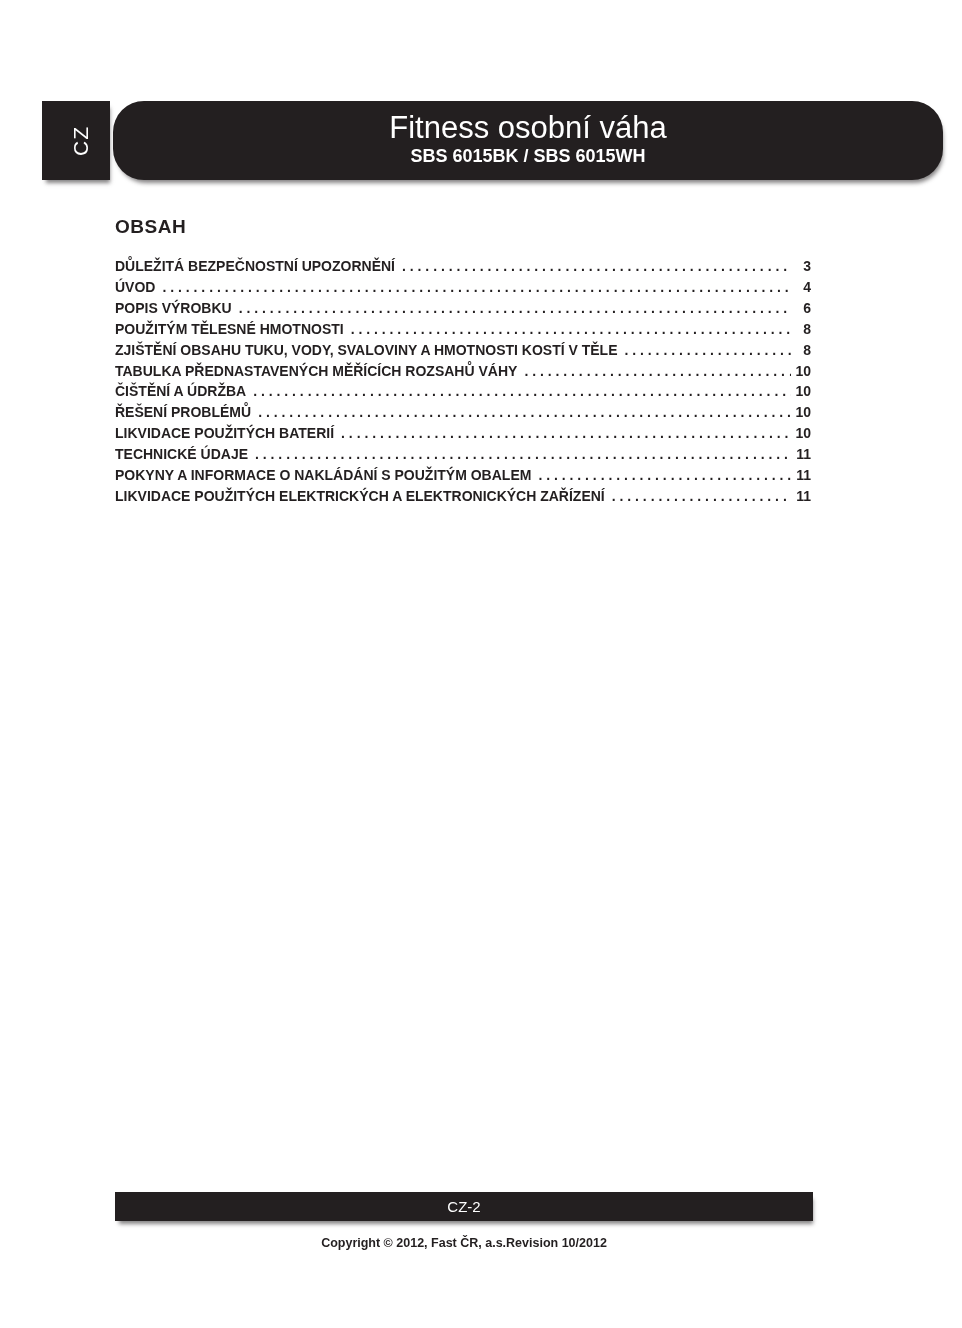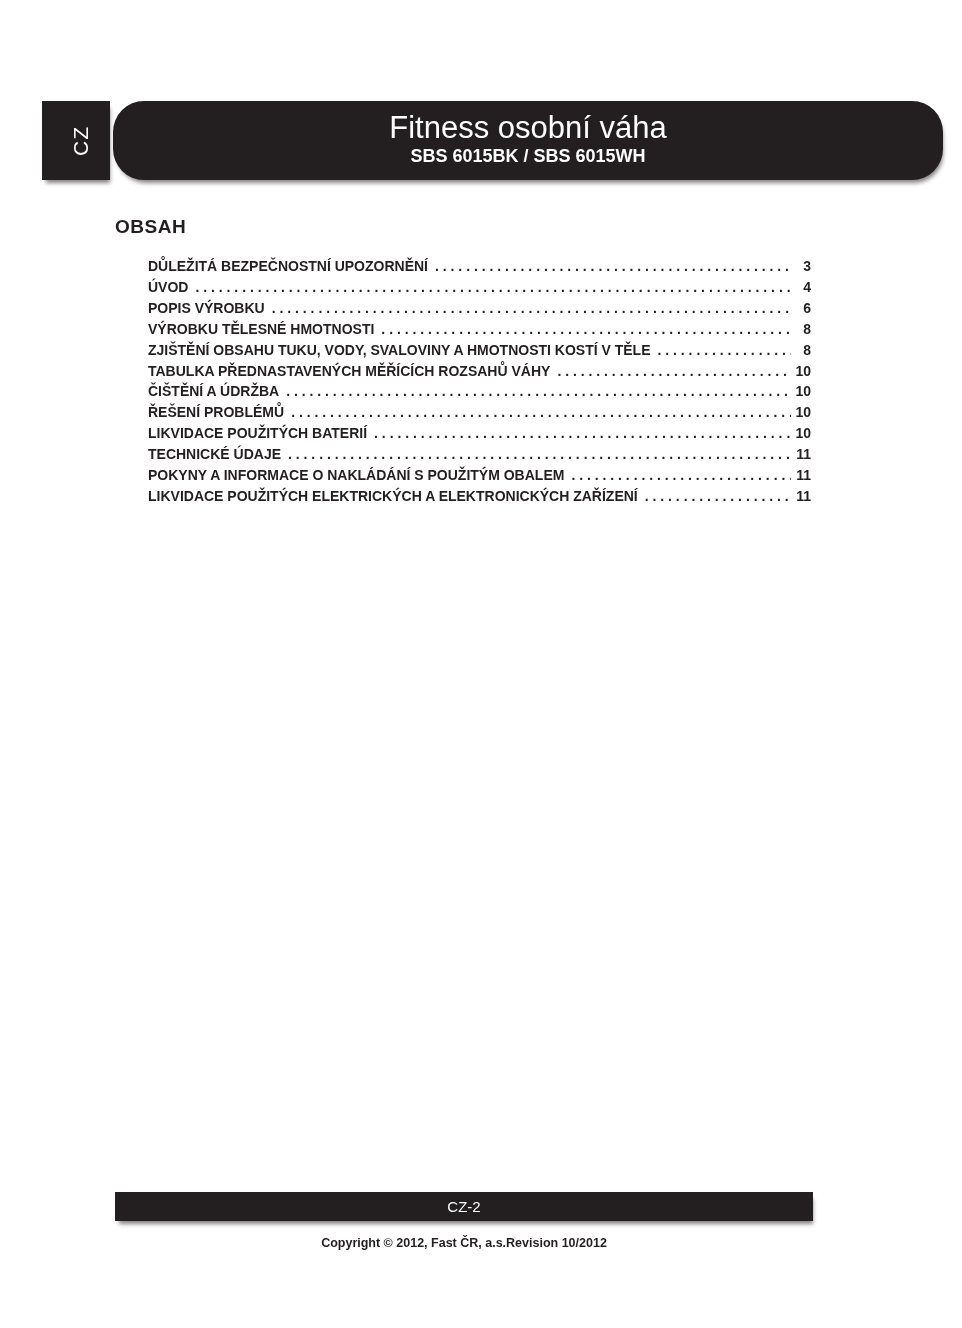--- a/index.html
+++ b/index.html
@@ -61,21 +61,21 @@
     line-height: 22px;
     font-weight: 700;
     letter-spacing: 0.5px;
   }
   .toc-row {
     display: flex;
     font-size: 14px;
     font-weight: 700;
     line-height: 20.9px;
   }
-  .toc-label { white-space: nowrap; margin-left: 33px; }
+  .toc-label { white-space: nowrap; }
   .toc-dots {
     flex: 1 1 auto;
     overflow: hidden;
     white-space: nowrap;
     margin: 0 3px 0 7px;
   }
   .toc-dots::after {
     content: ". . . . . . . . . . . . . . . . . . . . . . . . . . . . . . . . . . . . . . . . . . . . . . . . . . . . . . . . . . . . . . . . . . . . . . . . . . . . . . . . . . . . . . . . . . . .";
   }
   .toc-page {
@@ -133,21 +133,21 @@
         <span class="toc-label">ÚVOD</span>
         <span class="toc-dots"></span>
         <span class="toc-page">4</span>
       </div>
       <div class="toc-row">
         <span class="toc-label">POPIS VÝROBKU</span>
         <span class="toc-dots"></span>
         <span class="toc-page">6</span>
       </div>
       <div class="toc-row">
-        <span class="toc-label">VÝROBKU TĚLESNÉ HMOTNOSTI</span>
+        <span class="toc-label">POUŽITÝM TĚLESNÉ HMOTNOSTI</span>
         <span class="toc-dots"></span>
         <span class="toc-page">8</span>
       </div>
       <div class="toc-row">
         <span class="toc-label">ZJIŠTĚNÍ OBSAHU TUKU, VODY, SVALOVINY A HMOTNOSTI KOSTÍ V TĚLE</span>
         <span class="toc-dots"></span>
         <span class="toc-page">8</span>
       </div>
       <div class="toc-row">
         <span class="toc-label">TABULKA PŘEDNASTAVENÝCH MĚŘÍCÍCH ROZSAHŮ VÁHY</span>

